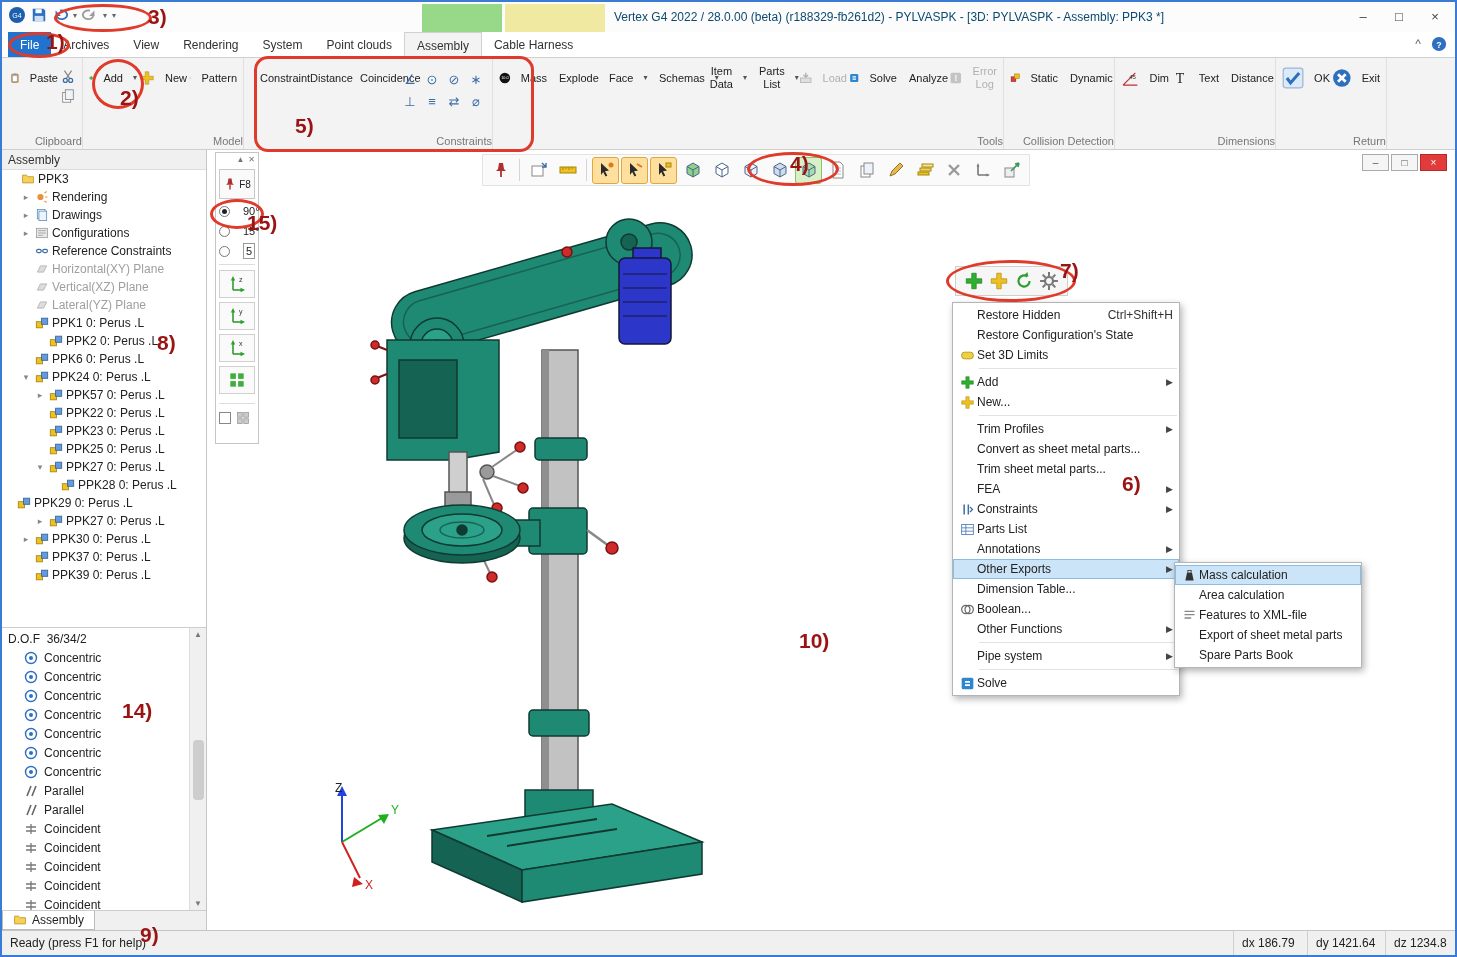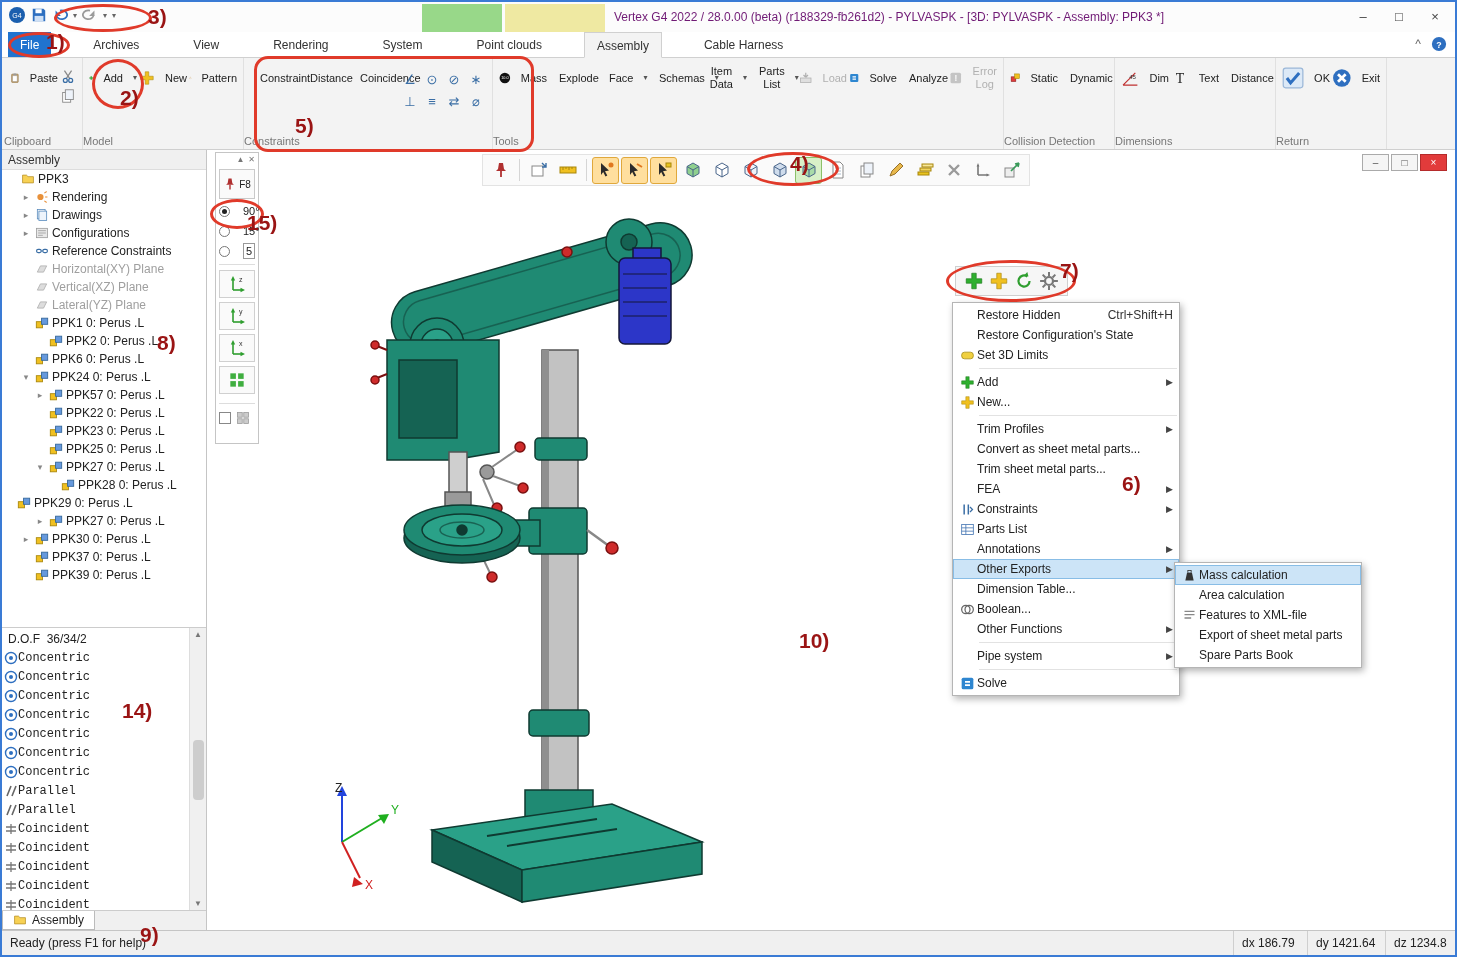--- a/index.html
+++ b/index.html
@@ -5,52 +5,52 @@
 *{box-sizing:border-box;margin:0;padding:0;}
 body{width:1457px;height:957px;font-family:"Liberation Sans",sans-serif;font-size:12px;color:#222;background:#999;position:relative;overflow:hidden;}
 #win{position:absolute;inset:0;border:2px solid #3a7bd5;background:#f0f0f0;overflow:hidden;}
 
 #titlebar{position:absolute;left:0;top:0;right:0;height:30px;background:#fcfcfc;}
 #qat{position:absolute;left:6px;top:4px;display:flex;align-items:center;gap:5px;}
 .ic{display:inline-flex;align-items:center;justify-content:center;}
 .ic svg{width:100%;height:100%;display:block;}
 .i18{width:18px;height:18px;} .i16{width:16px;height:16px;} .i14{width:14px;height:14px;}
 .caret{font-size:8px;color:#666;}
-#title-text{position:absolute;left:612px;top:8px;font-size:12px;color:#701a75;white-space:nowrap;}
+#title-text{position:absolute;left:612px;top:8px;font-size:12px;color:#0c4a6e;white-space:nowrap;}
 #win-controls{position:absolute;right:2px;top:0;display:flex;}
 .winbtn{width:36px;height:28px;display:flex;align-items:center;justify-content:center;color:#444;font-size:13px;}
 .ctx-block{position:absolute;top:2px;height:28px;}
 
 #tabrow{position:absolute;top:30px;left:0;right:0;height:26px;background:#fff;border-bottom:1px solid #d0d0d0;display:flex;align-items:stretch;padding-left:6px;}
 .tab{padding:6px 12px 4px;color:#333;white-space:nowrap;}
 .tab-file{background:#2073cf;color:#fff;}
 .tab-active{background:#f3f3f3;border:1px solid #d0d0d0;border-bottom:1px solid #f3f3f3;margin-bottom:-1px;}
 #tab-right{position:absolute;right:8px;top:4px;display:flex;gap:10px;align-items:center;color:#666;}
 
 #ribbon{position:absolute;top:56px;left:0;right:0;height:92px;background:#f3f3f3;border-bottom:1px solid #cfcfcf;display:flex;padding-left:2px;}
 .rgroup{position:relative;padding:3px 6px 16px;border-right:1px solid #e0e0e0;display:flex;gap:2px;align-items:flex-start;}
-.gname{position:absolute;left:0;right:0;bottom:2px;text-align:left;font-size:11px;color:#777;white-space:nowrap;}
+.gname{position:absolute;left:0;right:0;bottom:2px;text-align:right;font-size:11px;color:#777;white-space:nowrap;}
 .rbtn{width:48px;display:flex;align-items:center;padding-top:3px;gap:10px;font-size:11px;line-height:1.15;text-align:center;color:#222;white-space:pre-line;}
 .rbtn .bigic{width:28px;height:28px;}
 .rbtn.disabled{color:#9a9a9a;filter:grayscale(1) opacity(.75);}
 .dd{font-size:8px;color:#555;line-height:1;}
 .smallcol{display:flex;flex-direction:column;gap:4px;padding-top:7px;}
 .cgrid{display:grid;grid-template-columns:repeat(4,20px);grid-auto-rows:20px;gap:2px;padding-top:8px;}
 .mini-glyph{display:flex;align-items:center;justify-content:center;color:#3a6ea5;font-size:13px;}
 
 #leftpanel{position:absolute;left:0;top:148px;width:205px;bottom:25px;background:#fff;border-right:1px solid #c5c5c5;}
 #panel-head{height:20px;background:#f0f0f0;border-bottom:1px solid #ddd;padding:3px 6px;color:#333;}
 #tree{position:absolute;top:20px;left:0;right:0;height:457px;overflow:hidden;}
 .trow{height:18px;display:flex;align-items:center;gap:3px;white-space:nowrap;}
 .texp{width:12px;text-align:center;color:#888;font-size:9px;flex:none;}
 .tlabel{font-size:12px;}
 .trow.dim .tlabel{color:#9f9f9f;}
 #dof{position:absolute;top:477px;left:0;right:0;bottom:20px;border-top:1px solid #ccc;}
 #dof-head{padding:4px 6px 2px;white-space:pre;}
-.drow{height:19px;display:flex;align-items:center;padding-left:2px;font-family:Liberation Mono, monospace;}
+.drow{height:19px;display:flex;align-items:center;gap:6px;padding-left:22px;}
 #dof-scroll{position:absolute;right:0;top:0;bottom:0;width:17px;background:#f0f0f0;border-left:1px solid #ddd;display:flex;flex-direction:column;align-items:center;justify-content:space-between;padding:2px 0;font-size:8px;color:#777;}
 #dof-thumb{width:11px;height:60px;background:#cdcdcd;border-radius:4px;margin-top:2px;}
 #panel-tab{position:absolute;left:0;right:0;bottom:0;height:20px;background:#f0f0f0;border-top:1px solid #ccc;display:flex;}
 .ptab{background:#fff;border:1px solid #bbb;border-top:none;padding:2px 10px;display:flex;gap:5px;align-items:center;}
 
 #viewport{position:absolute;left:205px;top:148px;right:0;bottom:25px;background:#fff;overflow:hidden;}
 #vp-toolbar{position:absolute;left:275px;top:4px;height:32px;display:flex;align-items:center;background:#fafafa;border:1px solid #e3e3e3;padding:0 4px;gap:2px;z-index:5;}
 .vicon{width:27px;height:27px;display:flex;align-items:center;justify-content:center;border-radius:3px;flex:none;}
 .vicon .ic{width:18px;height:18px;}
 .vicon.hl-orange{background:#ffdf9e;border:1px solid #e0a83c;}
@@ -141,21 +141,21 @@
     </div>
     <div id="title-text">Vertex G4 2022 / 28.0.00 (beta) (r188329-fb261d2) - PYLVASPK - [3D: PYLVASPK - Assembly: PPK3 *]</div>
     <div id="win-controls">
       <span class="winbtn">–</span>
       <span class="winbtn">□</span>
       <span class="winbtn">×</span>
     </div>
   </div>
 
   <div id="tabrow">
-    <div id="tabs-container" style="display:flex;gap:30px;">
+    <div id="tabs-container" style="display:flex;">
         <div class="tab tab-file">File</div>
         <div class="tab">Archives</div>
         <div class="tab">View</div>
         <div class="tab">Rendering</div>
         <div class="tab">System</div>
         <div class="tab">Point clouds</div>
         <div class="tab tab-active">Assembly</div>
         <div class="tab">Cable Harness</div>
       </div>
     <div id="tab-right">

